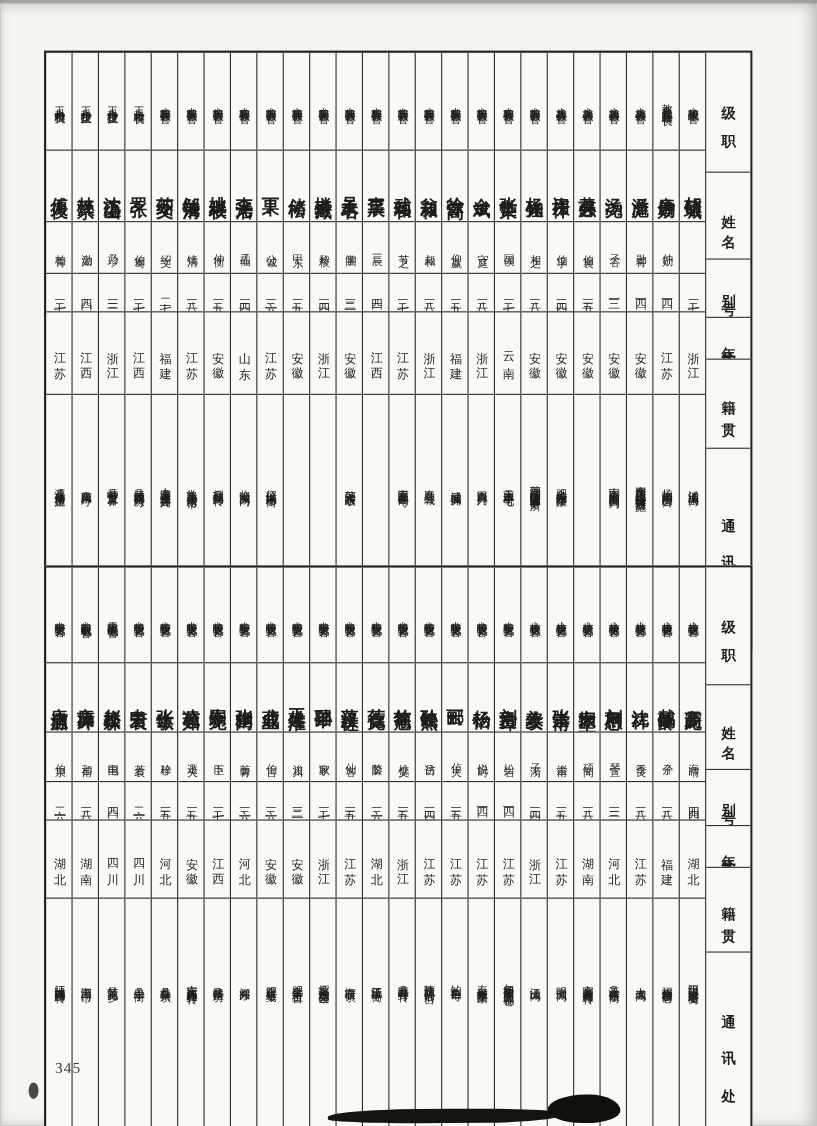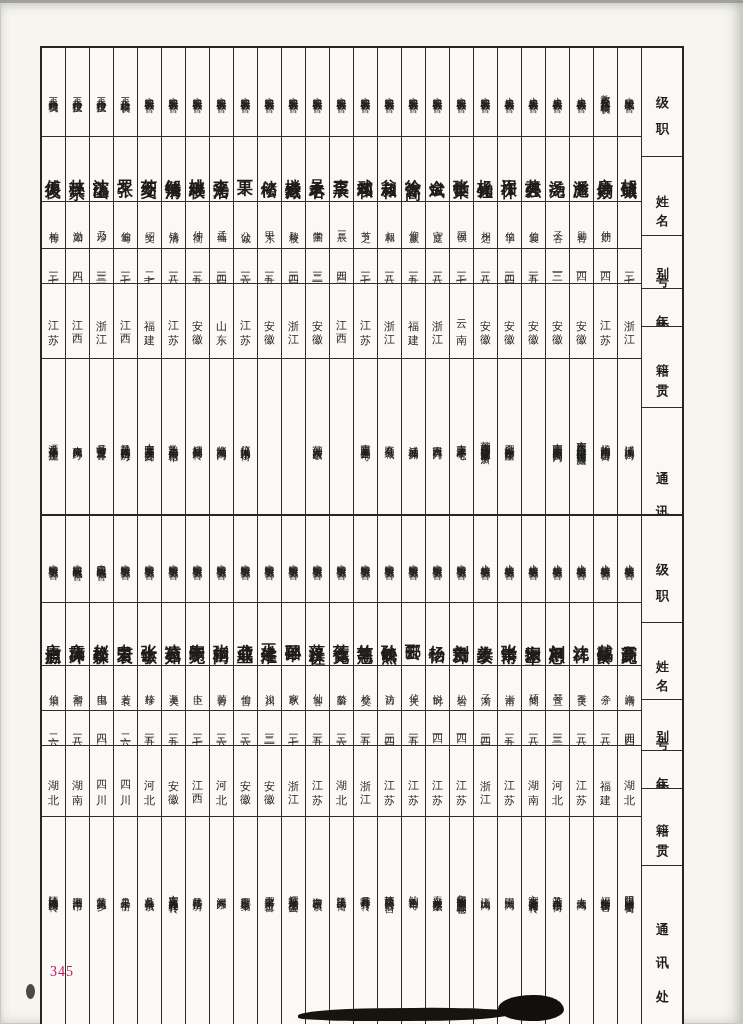--- a/index.html
+++ b/index.html
@@ -27,21 +27,21 @@
   .age{font-size:11px;letter-spacing:3px;}
   .origin{font-size:11px;letter-spacing:14px;padding-top:8px;}
   .addr{font-size:10px;line-height:11px;letter-spacing:1px;padding-top:2px;}
   .hcell{font-size:13px;font-weight:bold;}
   .hdr .c0{letter-spacing:26px;padding-top:20px;}
   .hdr .c1{letter-spacing:18px;padding-top:14px;}
   .hdr .c2{letter-spacing:8px;padding-top:6px;}
   .hdr .c3{letter-spacing:4px;padding-top:3px;}
   .hdr .c4{letter-spacing:20px;padding-top:14px;}
   .hdr .c5{letter-spacing:34px;padding-top:24px;}
-  .pagenum{position:absolute;left:50px;top:964px;font-size:14px;letter-spacing:1px;color:#be185d;}
+  .pagenum{position:absolute;left:50px;top:964px;font-size:14px;letter-spacing:1px;color:#404040;}
   .blob1{position:absolute;left:298px;top:1008px;width:215px;height:13px;background:#15140f;border-radius:45% 55% 40% 60%/60% 50% 70% 40%;transform:rotate(-.5deg);}
   .blob2{position:absolute;left:498px;top:995px;width:66px;height:26px;background:#11100c;border-radius:55% 45% 50% 50%/55% 60% 45% 50%;}
   .spot{position:absolute;left:26px;top:984px;width:9px;height:15px;background:#2b2a26;border-radius:50%;opacity:.85;}
   .edge-top{position:absolute;left:0;top:0;width:100%;height:3px;background:rgba(110,110,105,.45);}
 </style>
 </head>
 <body>
 
 <div class="page">
   <div class="edge-top"></div>

